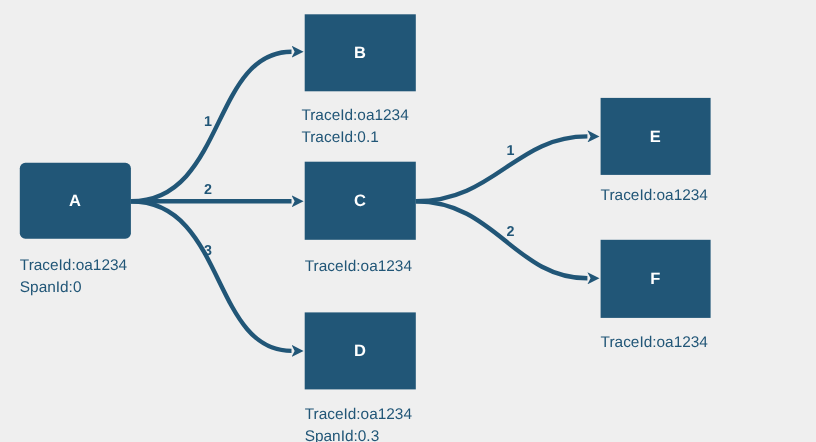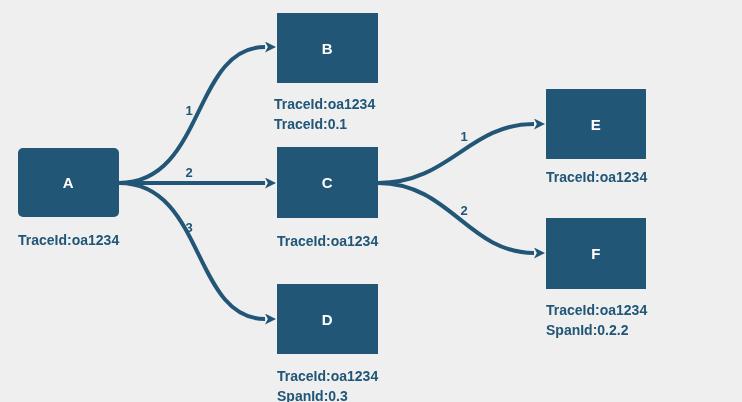--- a/index.html
+++ b/index.html
@@ -30,21 +30,21 @@
   }
   .node-a{left:18px;top:148px;width:101px;height:69px;border-radius:5px;}
   .node-b{left:277px;top:13px;width:101px;height:70px;}
   .node-c{left:277px;top:147px;width:101px;height:71px;}
   .node-d{left:277px;top:284px;width:101px;height:70px;}
   .node-e{left:546px;top:89px;width:100px;height:70px;}
   .node-f{left:546px;top:218px;width:100px;height:71px;}
   .caption{
     position:absolute;
     color:var(--ink);
-    font-size:14px;font-weight:bold;line-height:20px;
+    font-size:14px;font-weight:normal;line-height:20px;
     white-space:nowrap;
   }
   .caption-a{left:18px;top:230px;}
   .caption-b{left:274px;top:94px;}
   .caption-c{left:277px;top:231px;}
   .caption-d{left:277px;top:366px;}
   .caption-e{left:546px;top:167px;}
   .caption-f{left:546px;top:300px;}
   .edge-label{
     position:absolute;
@@ -96,33 +96,33 @@
   </div>
   <div class="node node-e">
     <span>E</span>
   </div>
   <div class="node node-f">
     <span>F</span>
   </div>
 
   <div class="caption caption-a">
     <div>TraceId:oa1234</div>
+    <div>SpanId:0</div>
   </div>
   <div class="caption caption-b">
     <div>TraceId:oa1234</div>
     <div>TraceId:0.1</div>
   </div>
   <div class="caption caption-c">
     <div>TraceId:oa1234</div>
   </div>
   <div class="caption caption-d">
     <div>TraceId:oa1234</div>
     <div>SpanId:0.3</div>
   </div>
   <div class="caption caption-e">
     <div>TraceId:oa1234</div>
   </div>
   <div class="caption caption-f">
     <div>TraceId:oa1234</div>
-    <div>SpanId:0.2.2</div>
   </div>
 
 </div>
 
 </body></html>

